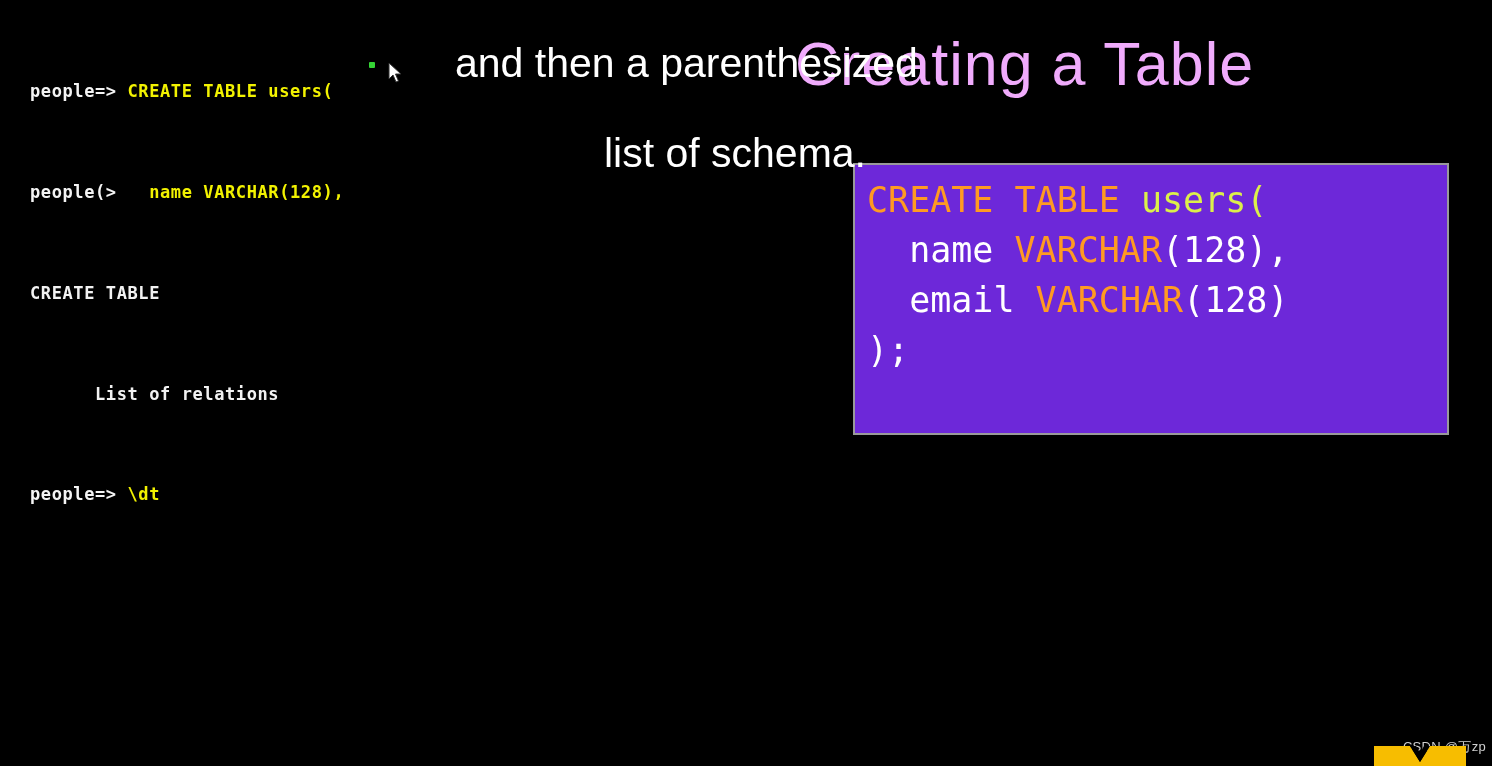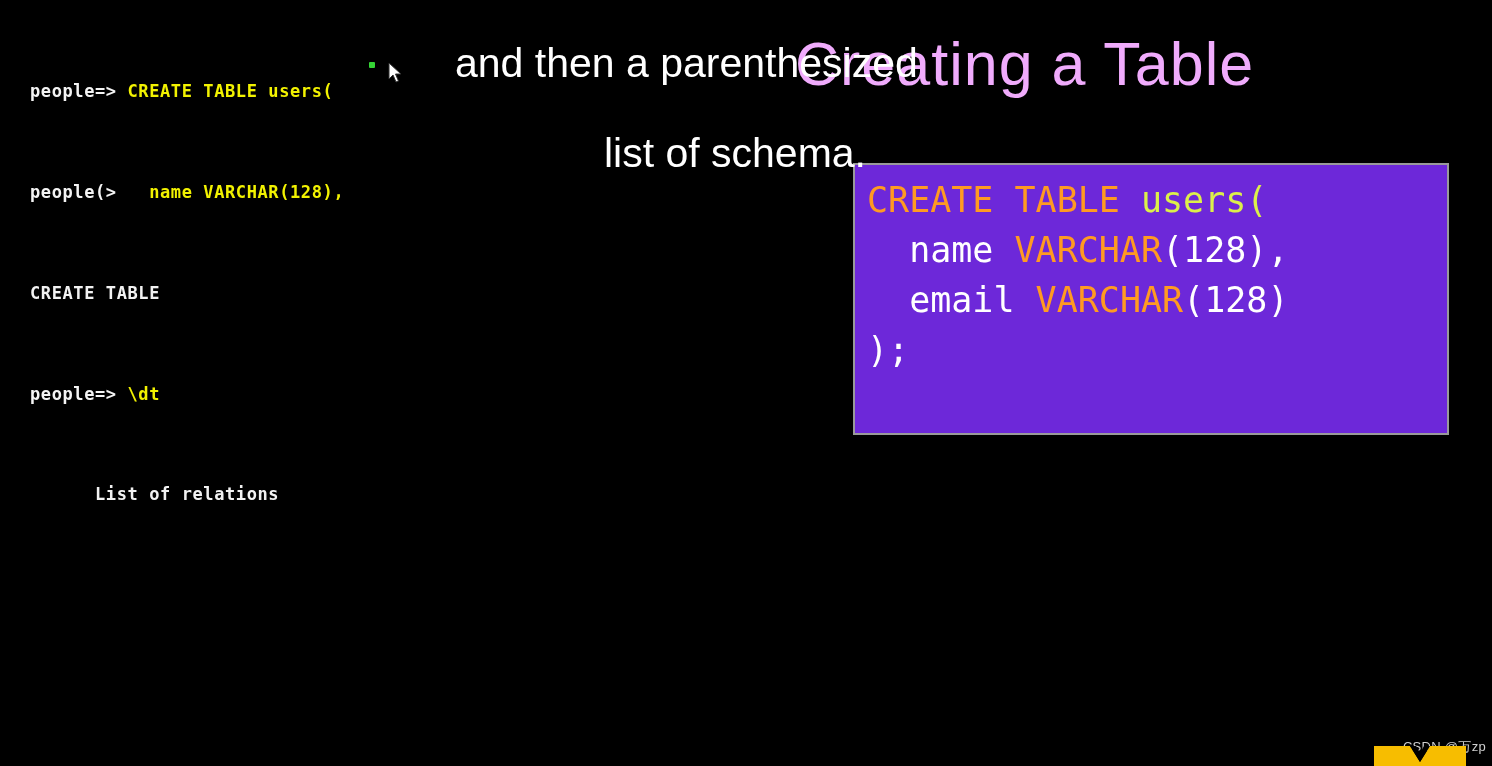--- a/index.html
+++ b/index.html
@@ -131,22 +131,22 @@
     overflow: hidden;
   }
 </style>
 </head>
 <body>
 
 <div id="terminal">
   <span class="ln"><span class="wh">people=&gt; </span><span class="kw">CREATE TABLE users(</span></span>
   <span class="ln"><span class="wh">people(&gt; </span><span class="kw">  name VARCHAR(128),</span></span>
   <span class="ln">CREATE TABLE</span>
+  <span class="ln">      List of relations</span>
   <span class="ln"><span class="wh">people=&gt; </span><span class="kw">\dt</span></span>
-  <span class="ln">      List of relations</span>
   
   
   
   
   
   
   
   
   
   

